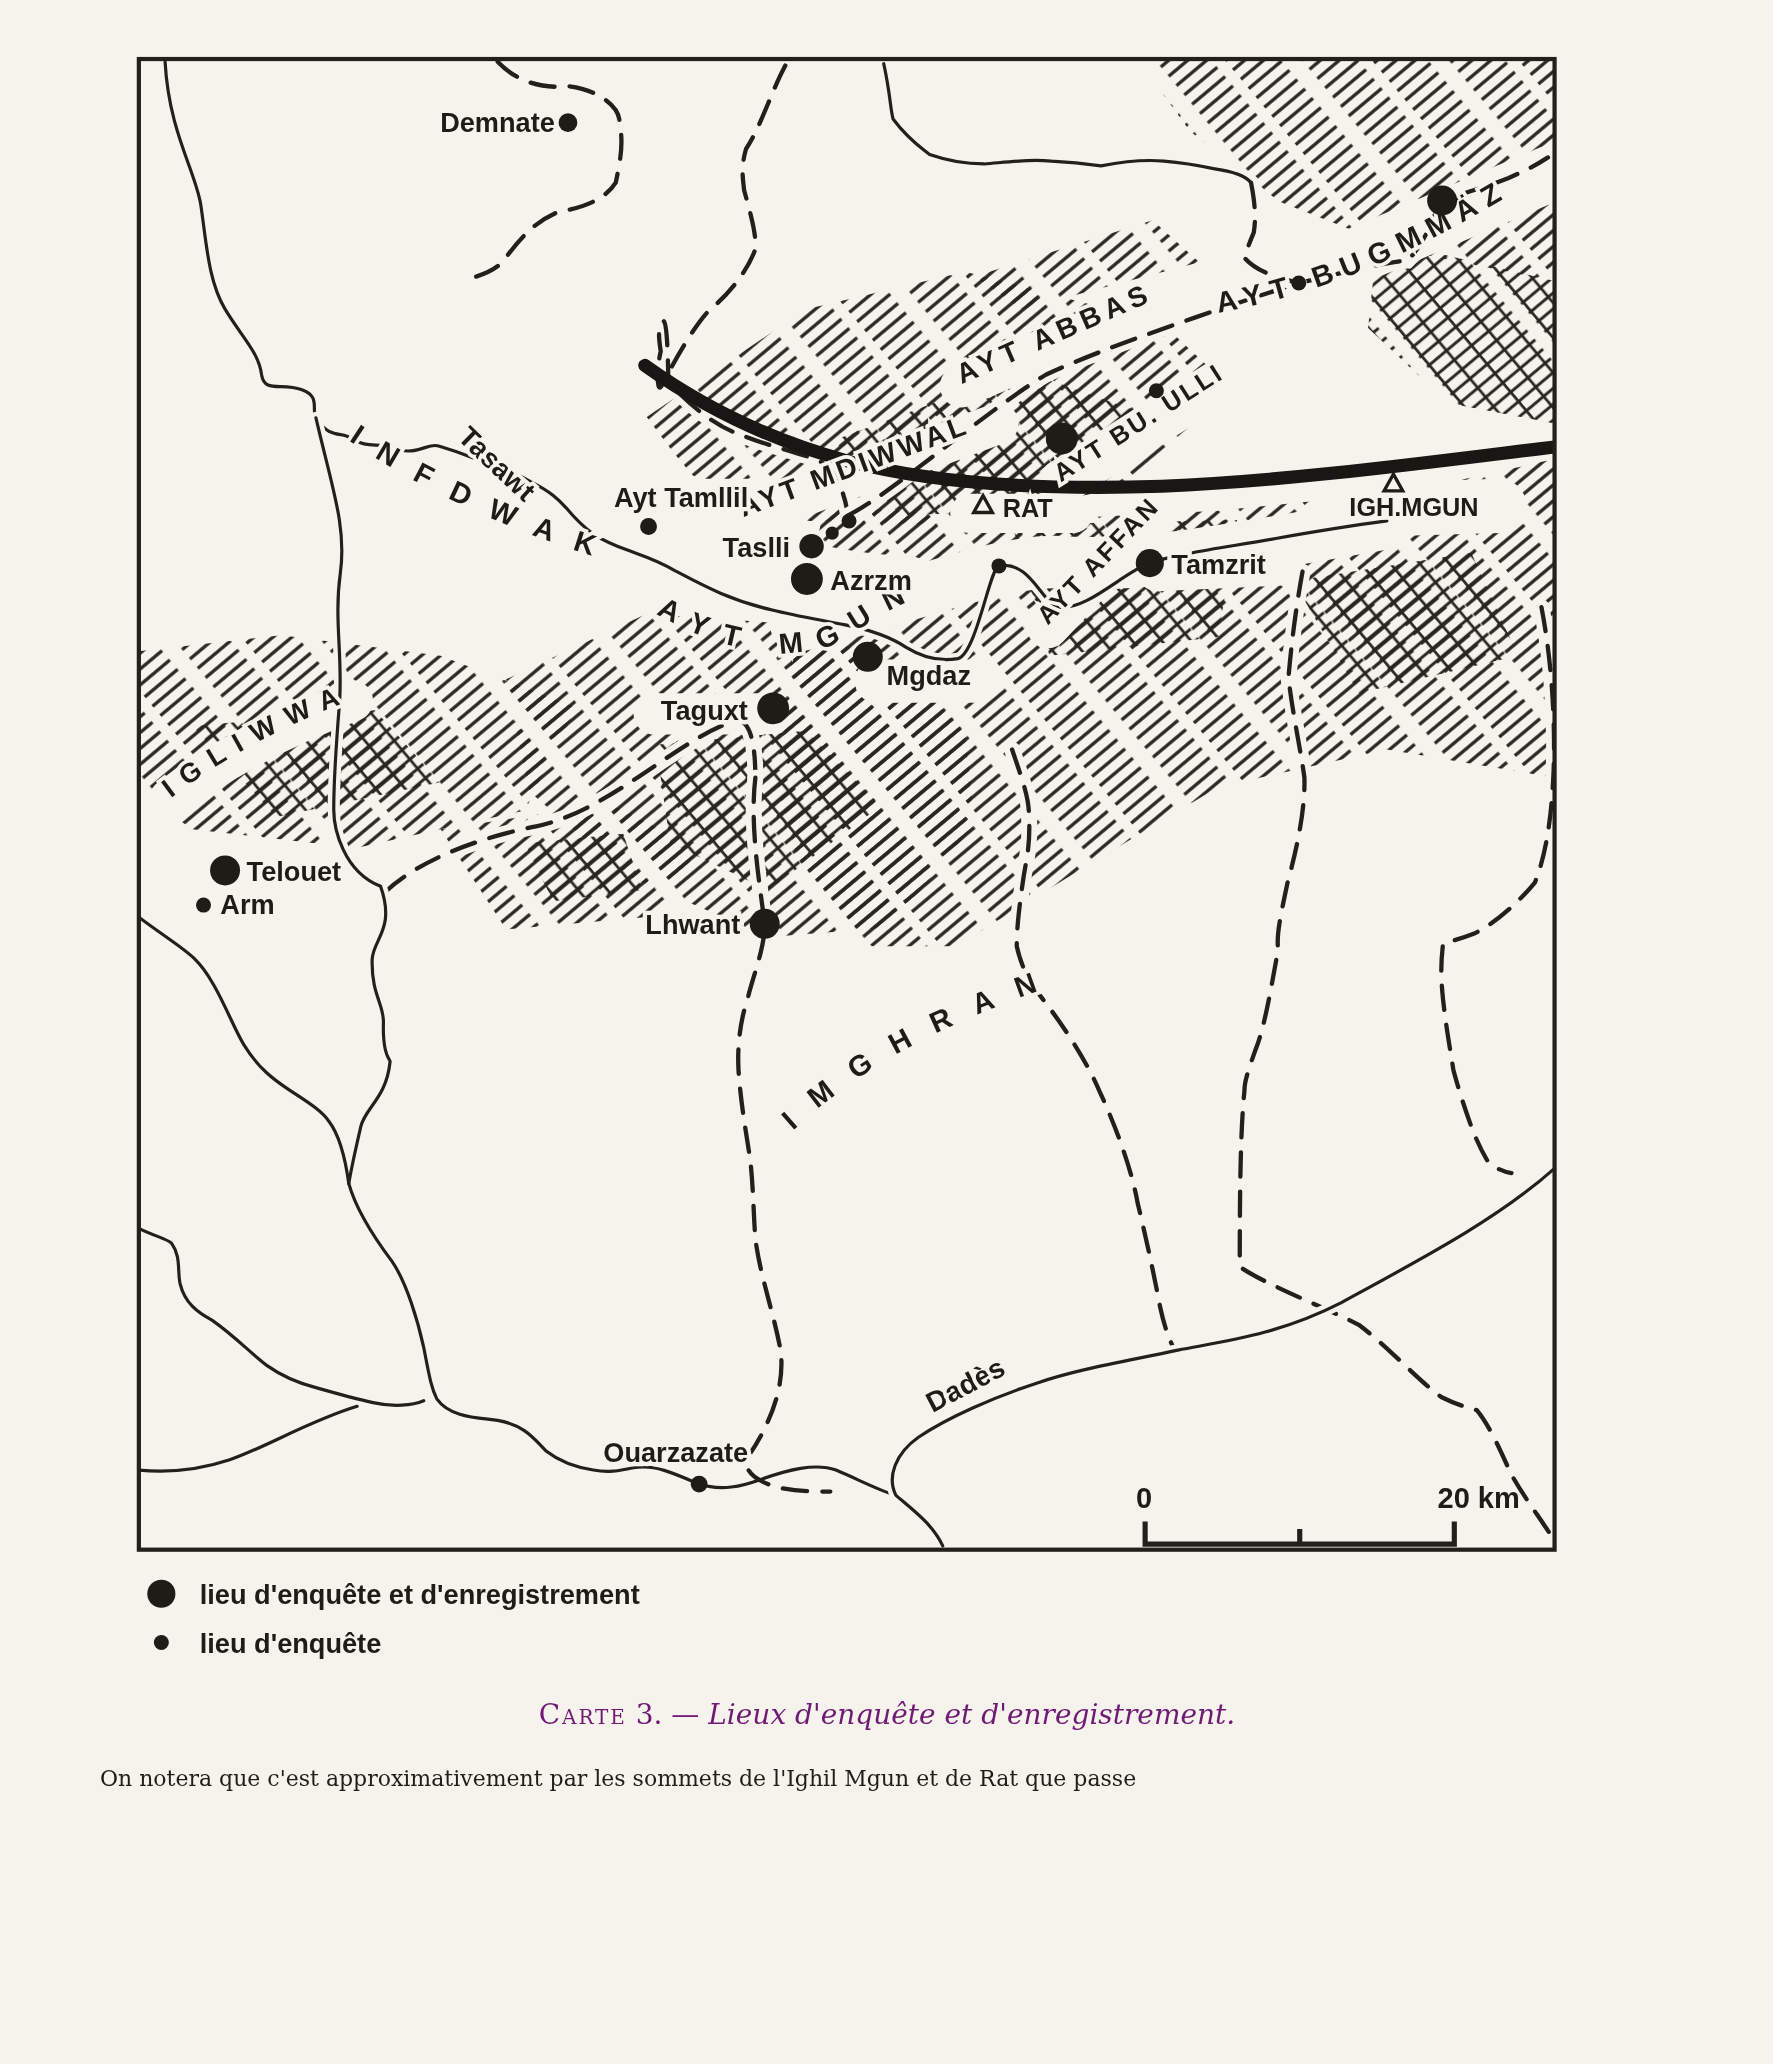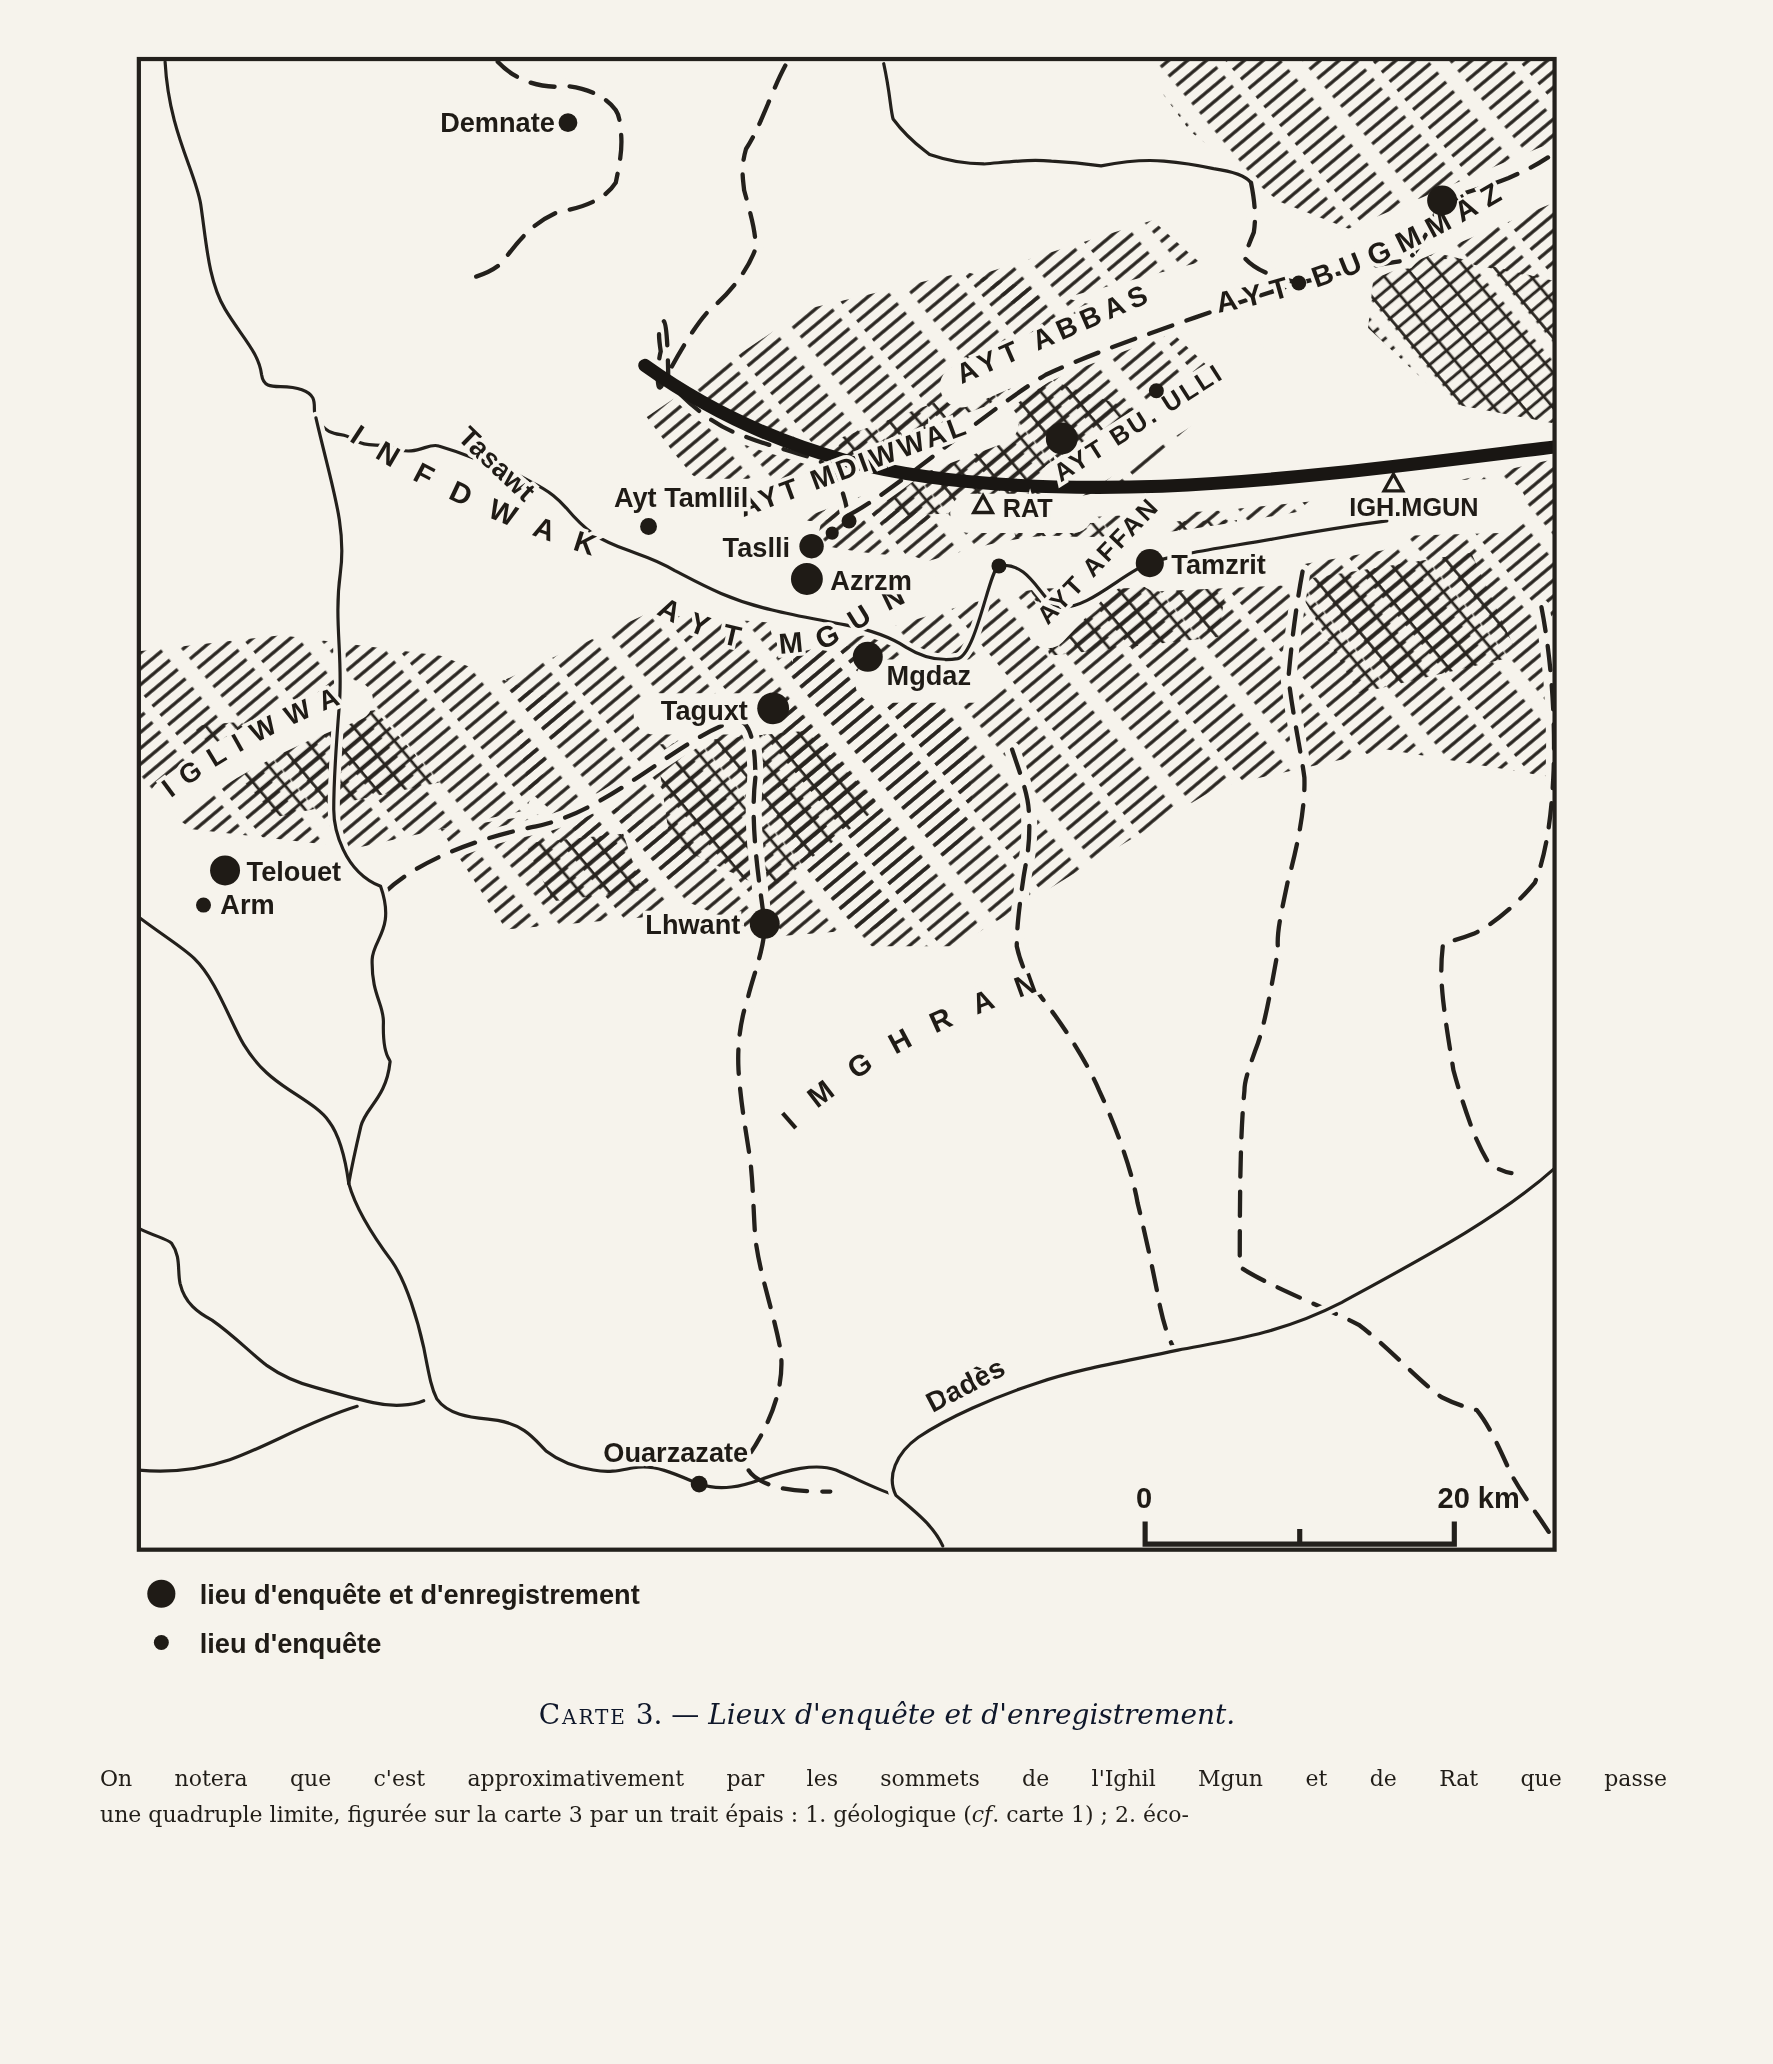--- a/index.html
+++ b/index.html
@@ -17,21 +17,21 @@
   .riv{fill:none;stroke:#23201c;stroke-width:3.4px;stroke-linecap:round;stroke-linejoin:round;}
   .riv-halo{fill:none;stroke:#f6f3ec;stroke-width:13px;stroke-linecap:round;}
   .dsh{fill:none;stroke:#23201c;stroke-width:4.6px;stroke-dasharray:26 16;stroke-linecap:round;}
   .dsh-halo{fill:none;stroke:#f6f3ec;stroke-width:17px;stroke-linecap:round;}
   .corridor{fill:none;stroke:#f6f3ec;stroke-linecap:round;}
   .thick{fill:none;stroke:#191613;stroke-width:14px;stroke-linecap:round;}
   .frame{fill:none;stroke:#23201c;stroke-width:4.5px;}
   .hz{stroke:none;}
   .tri{fill:#f6f3ec;stroke:#1f1b16;stroke-width:3.5px;}
   #caption{position:absolute;left:0;top:1698px;width:100%;text-align:center;
-           font-family:"DejaVu Serif","Liberation Serif",serif;font-size:28px;color:#0f172a;}
+           font-family:"DejaVu Serif","Liberation Serif",serif;font-size:28px;color:#701a75;}
   #caption .sc{font-variant:small-caps;letter-spacing:1.9px;}
   #caption .it{font-style:italic;}
   #note{position:absolute;left:100px;top:1761px;width:1567px;
         font-family:"DejaVu Serif","Liberation Serif",serif;font-size:22px;line-height:36px;color:#211d18;}
   #note .line{text-align:justify;text-align-last:justify;}
   #note .line:last-child{text-align-last:left;}
   #note i{font-style:italic;}
 </style>
 </head>
 <body>
@@ -216,17 +216,16 @@
 </svg>
 
 <div id="caption">
   <span class="sc">Carte</span>&nbsp;<span>3.</span>
   <span>—</span>
   <span class="it">Lieux d'enquête et d'enregistrement.</span>
 </div>
 
 <div id="note">
       <div class="line"><span>On notera que c'est approximativement par les sommets de l'Ighil Mgun et de Rat que passe</span></div>
-      <div class="line"><span>une quadruple limite, figurée sur la carte 3 par un trait épais : 1. géologique (</span><i>cf</i><span>. carte 1) ; 2. éco-</span></div>
     </div>
 
 </div>
 
 
 </body></html>

